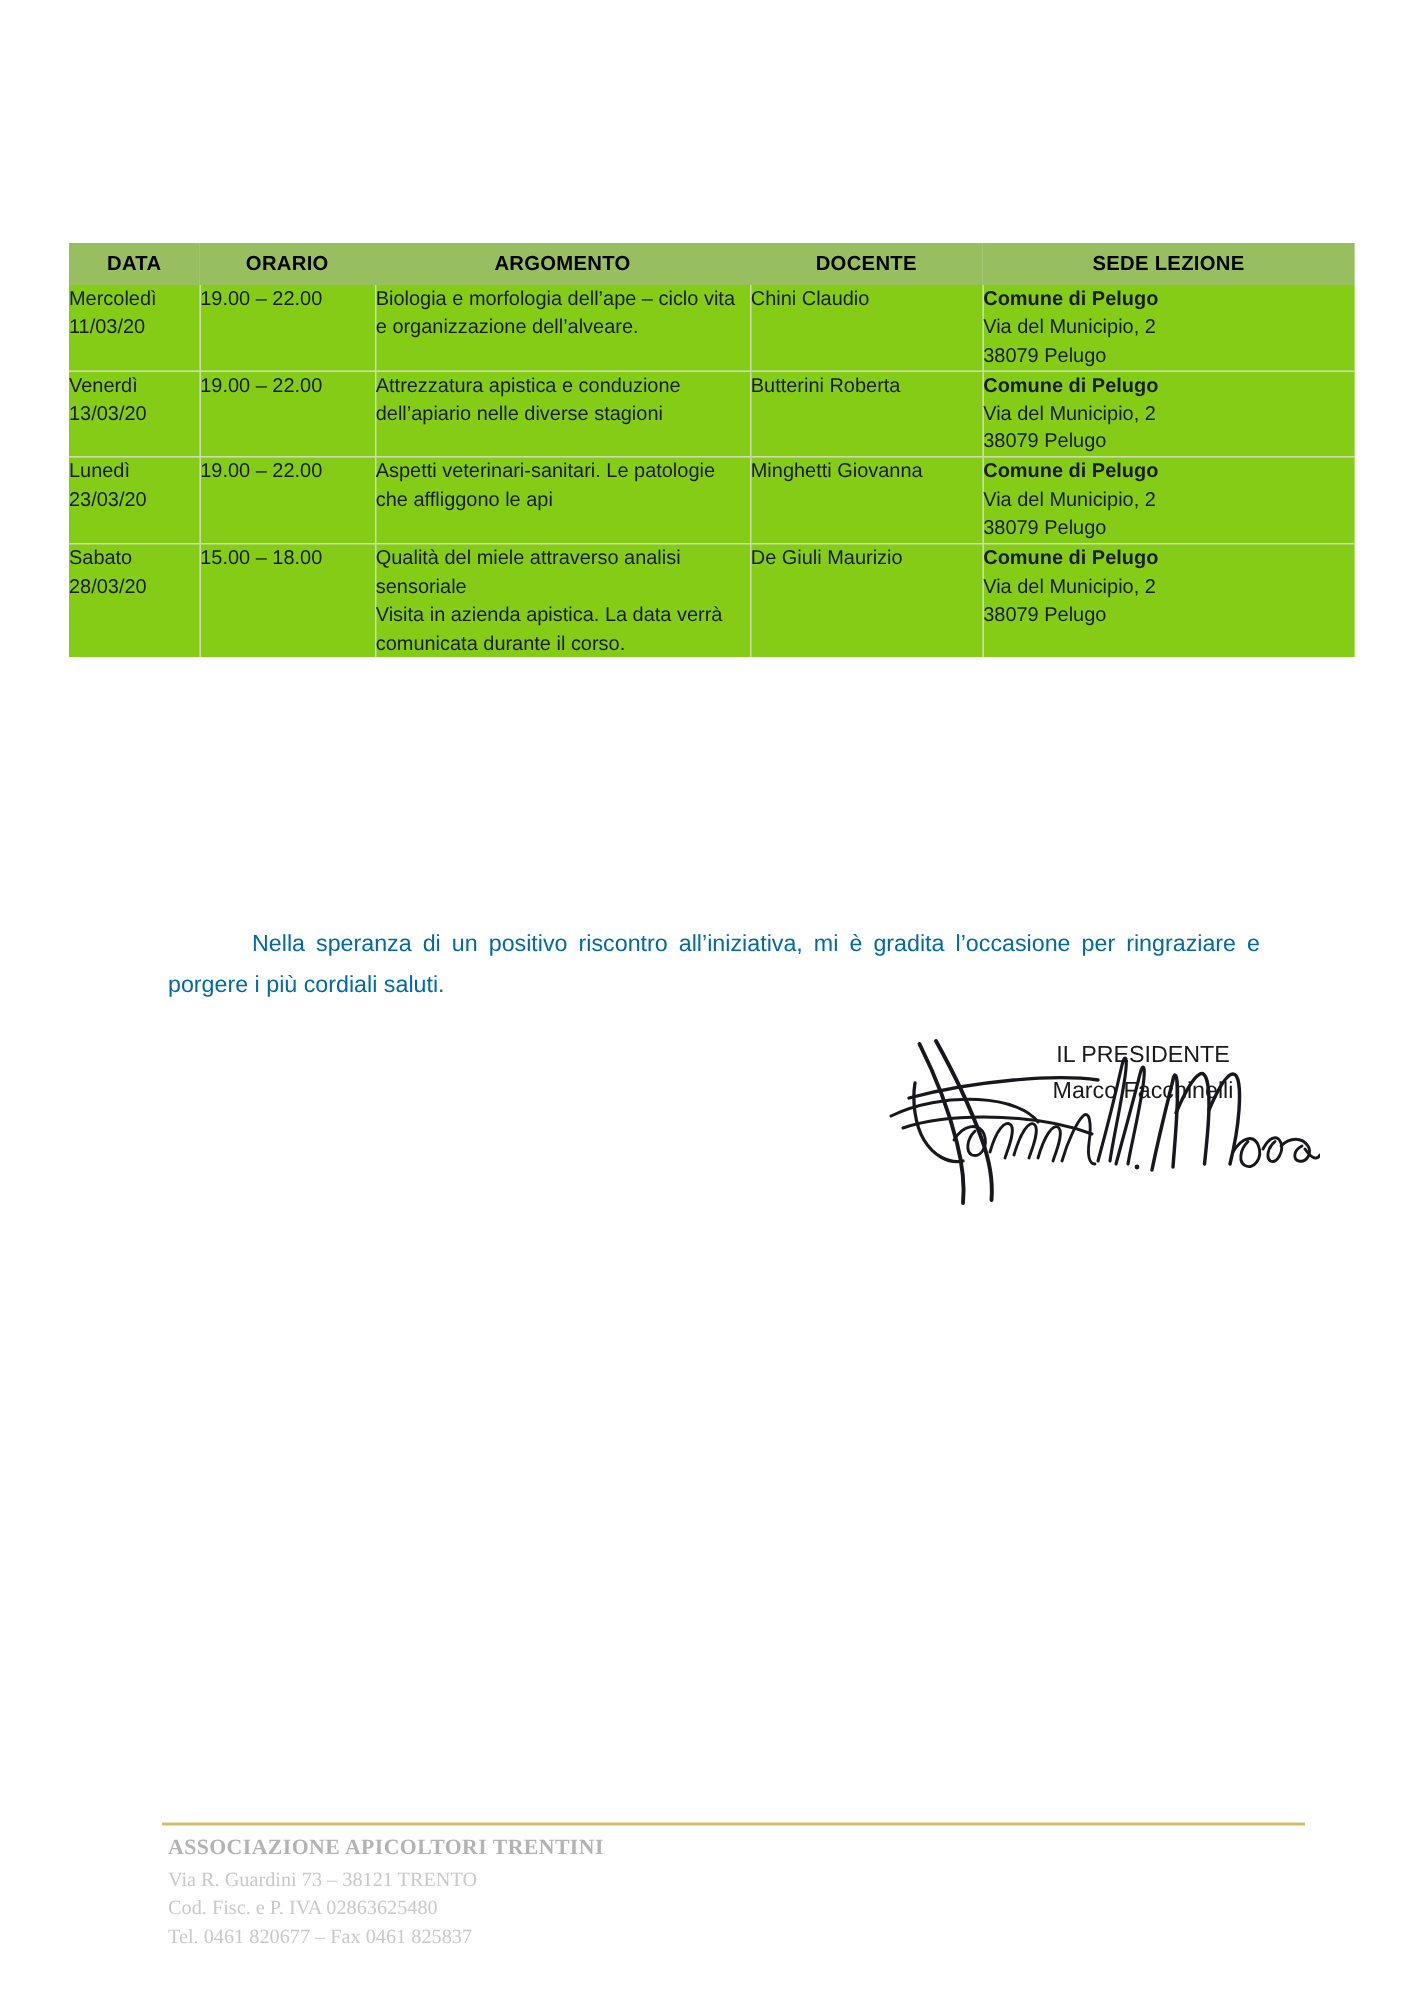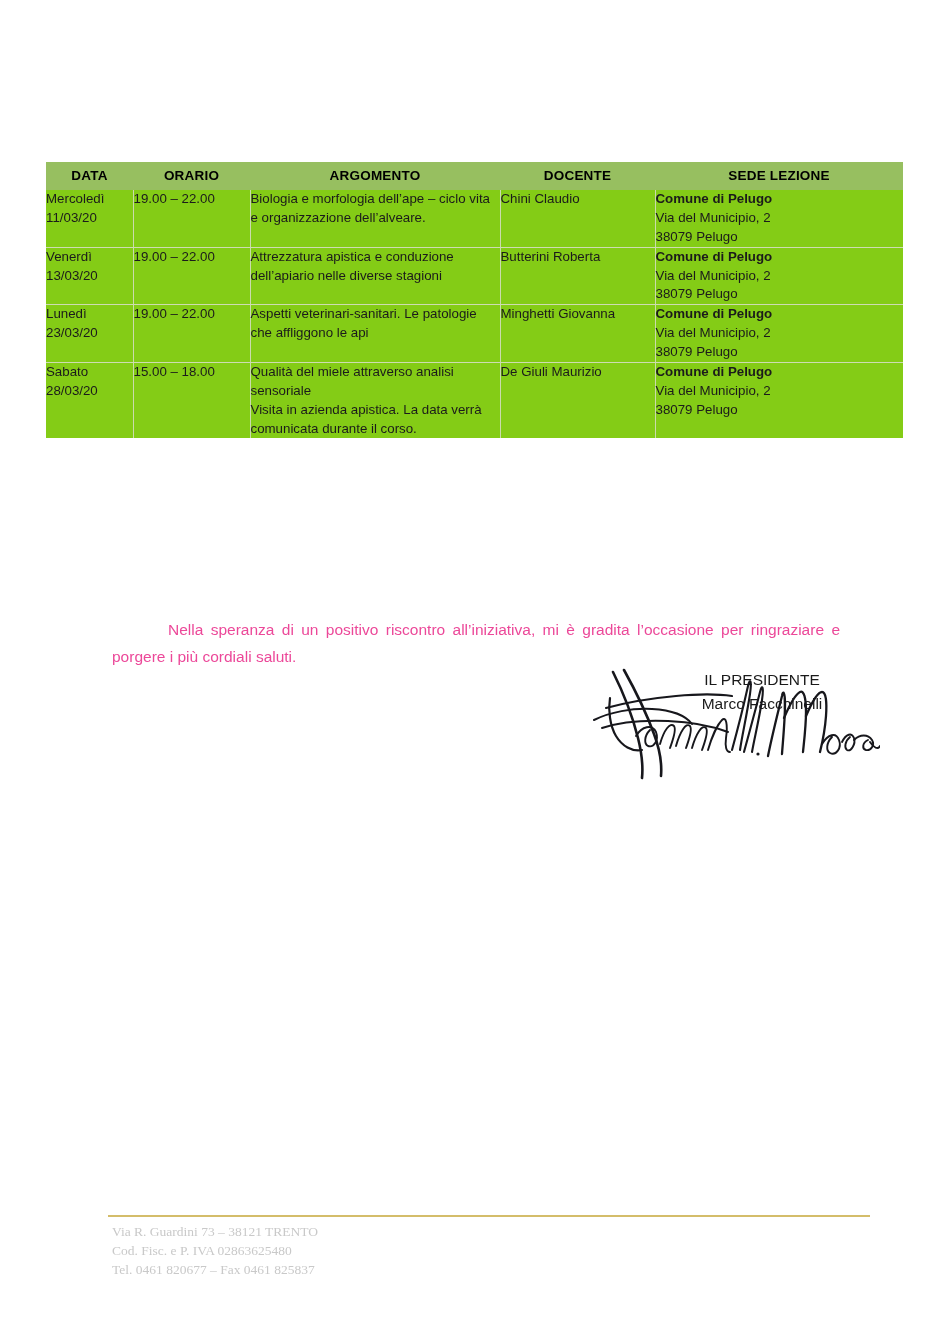--- a/index.html
+++ b/index.html
@@ -86,29 +86,29 @@
 
   
   .closing {
     position: absolute;
     left: 112px;
     top: 600px;
     width: 728px;
     font-size: 15.5px;
     line-height: 1.75;
     text-align: justify;
-    color: #ec4899;
+    color: #0369a1;
   }
   .closing .indent { display: inline-block; width: 56px; }
 
   
   .signature-block {
     position: absolute;
     left: 580px;
-    top: 664px;
+    top: 688px;
     width: 300px;
     height: 120px;
   }
   .sig-lines {
     position: absolute;
     left: 72px;
     top: 4px;
     width: 220px;
     text-align: center;
     font-size: 15.5px;
@@ -279,18 +279,19 @@
         <path d="M242 80 C248 70 256 68 259 76 C262 84 256 92 250 89 C246 87 246 79 252 73" stroke-width="1.9"></path>
         <path d="M262 78 C266 70 272 68 274 74 C276 80 271 88 267 86 C264 84 265 77 270 73" stroke-width="1.9"></path>
         <path d="M274 76 C280 70 288 70 292 76 C295 81 291 87 286 86 C282 85 282 79 288 76" stroke-width="1.9"></path>
         <path d="M290 78 C294 84 298 86 300 82" stroke-width="1.9"></path>
       </g>
     </svg>
   </div>
 
   <div class="footer-rule"></div>
   <div class="footer">
+    <span class="org">ASSOCIAZIONE APICOLTORI TRENTINI</span>
     <span class="fl">Via R. Guardini 73 – 38121 TRENTO</span>
     <span class="fl">Cod. Fisc. e P. IVA 02863625480</span>
     <span class="fl">Tel. 0461 820677 – Fax 0461 825837</span>
   </div>
 
 </div>
 
 </body></html>

